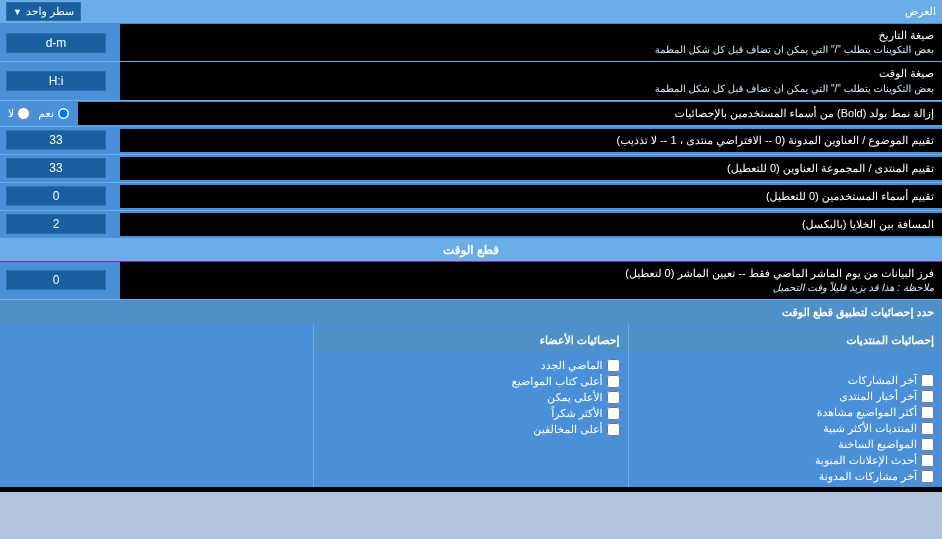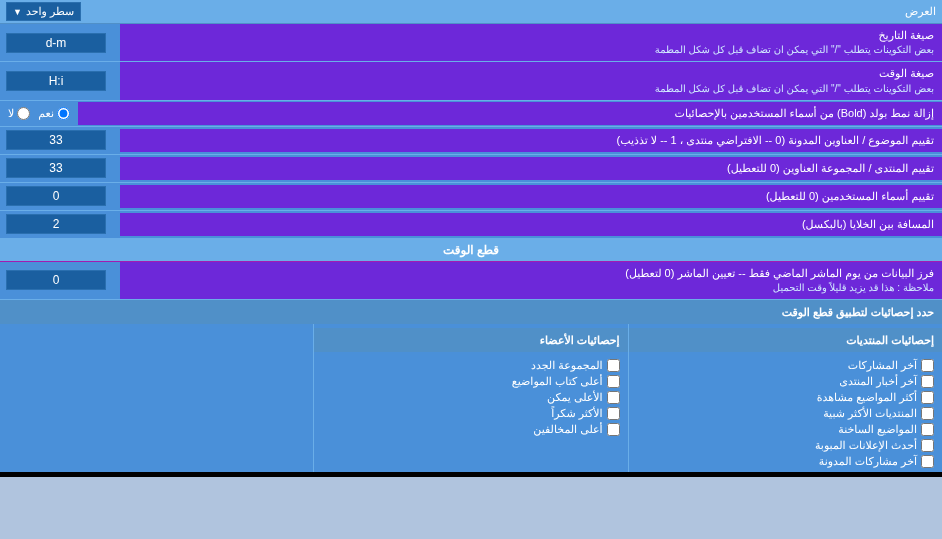--- a/index.html
+++ b/index.html
@@ -20,21 +20,21 @@
     
     .row {
       display: flex;
       flex-direction: row;
       align-items: center;
       border-bottom: 1px solid #6aaee8;
       min-height: 28px;
     }
 
     .row-label {
-      background: #6d28d9;
+      background: #000000;
       color: #fff;
       padding: 4px 8px;
       text-align: right;
       flex: 1;
       font-size: 11px;
       line-height: 1.4;
     }
 
     .row-label small {
       font-size: 10px;
@@ -186,20 +186,21 @@
     .col-divider {
       width: 1px;
       background: #6aaee8;
       align-self: stretch;
     }
 
     .note-text {
       color: #d0e8ff;
       font-size: 10px;
       display: block;
+      font-style: italic;
     }
   </style>
 </head>
 <body>
 
 <div class="main-container">
 
   <div class="header-row">
     <span class="header-label">العرض</span>
     <button class="dropdown-btn">
@@ -284,21 +285,21 @@
     </div>
   </div>
 
   <div class="checkboxes-section">
     <div class="checkboxes-header-row">
       <span class="checkboxes-header-label">حدد إحصائيات لتطبيق قطع الوقت</span>
     </div>
     <div class="checkboxes-content">
 
       <div class="checkboxes-col">
-        <div class="checkboxes-header-row" style="background:#5090c8; margin: 0 -8px 4px -8px; padding: 2px 8px;">
+        <div class="checkboxes-header-row" style="background:#5090c8; margin: 0 -8px 19px -8px; padding: 2px 8px;">
           <span style="color:#fff; font-size:11px; font-weight:bold;">إحصائيات المنتديات</span>
         </div>
         <label class="checkbox-item">
           <input type="checkbox" style="">
           <span>آخر المشاركات</span>
         </label>
         <label class="checkbox-item">
           <input type="checkbox" style="">
           <span>آخر أخبار المنتدى</span>
         </label>
@@ -325,21 +326,21 @@
       </div>
 
       <div class="col-divider"></div>
 
       <div class="checkboxes-col">
         <div class="checkboxes-header-row" style="background:#5090c8; margin: 0 -8px 4px -8px; padding: 2px 8px;">
           <span style="color:#fff; font-size:11px; font-weight:bold;">إحصائيات الأعضاء</span>
         </div>
         <label class="checkbox-item">
           <input type="checkbox" style="">
-          <span>المجموعة الجدد</span>
+          <span>الماضي الجدد</span>
         </label>
         <label class="checkbox-item">
           <input type="checkbox" style="">
           <span>أعلى كتاب المواضيع</span>
         </label>
         <label class="checkbox-item">
           <input type="checkbox" style="">
           <span>الأعلى يمكن</span>
         </label>
         <label class="checkbox-item">

